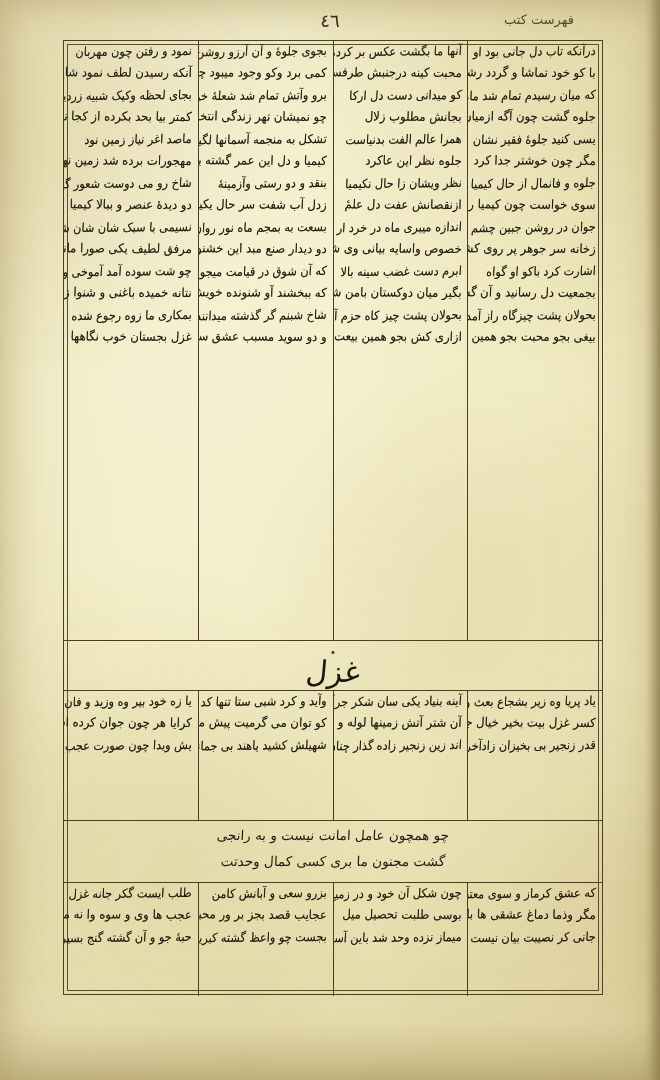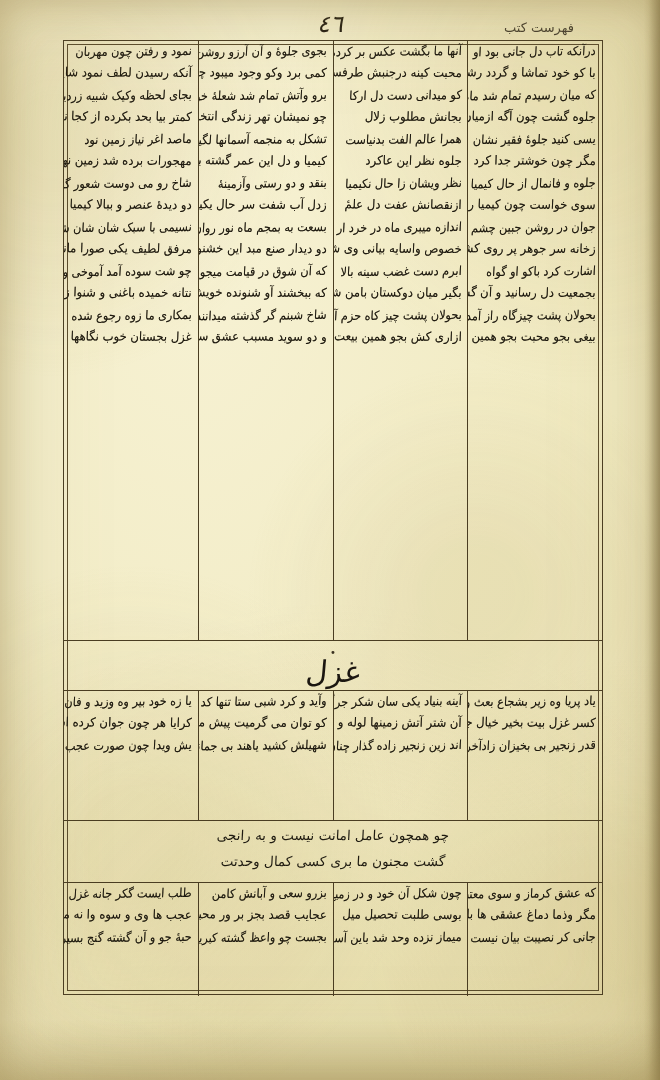--- a/index.html
+++ b/index.html
@@ -68,34 +68,33 @@
   }
 
   
   .page-header {
     position: absolute;
     top: 10px; left: 0; right: 0;
     height: 28px;
   }
   .header-catchword {
     position: absolute;
-    top: 10px; right: 86px;
+    top: 2px; right: 86px;
     font-size: 13px;
     color: #2a2317;
     opacity: .85;
     font-family: "DejaVu Sans", sans-serif;
   }
   .page-number {
     position: absolute;
     top: 0px; left: 50%;
     transform: translateX(-50%);
-    font-size: 24px;
+    font-size: 18px;
     color: #231d12;
     letter-spacing: 1px;
-    font-style: italic;
   }
 
   
   .frame {
     position: absolute;
     top: 40px;
     left: 63px;
     width: 540px;
     height: 955px;
     border: 1.4px solid #4a3d22;

